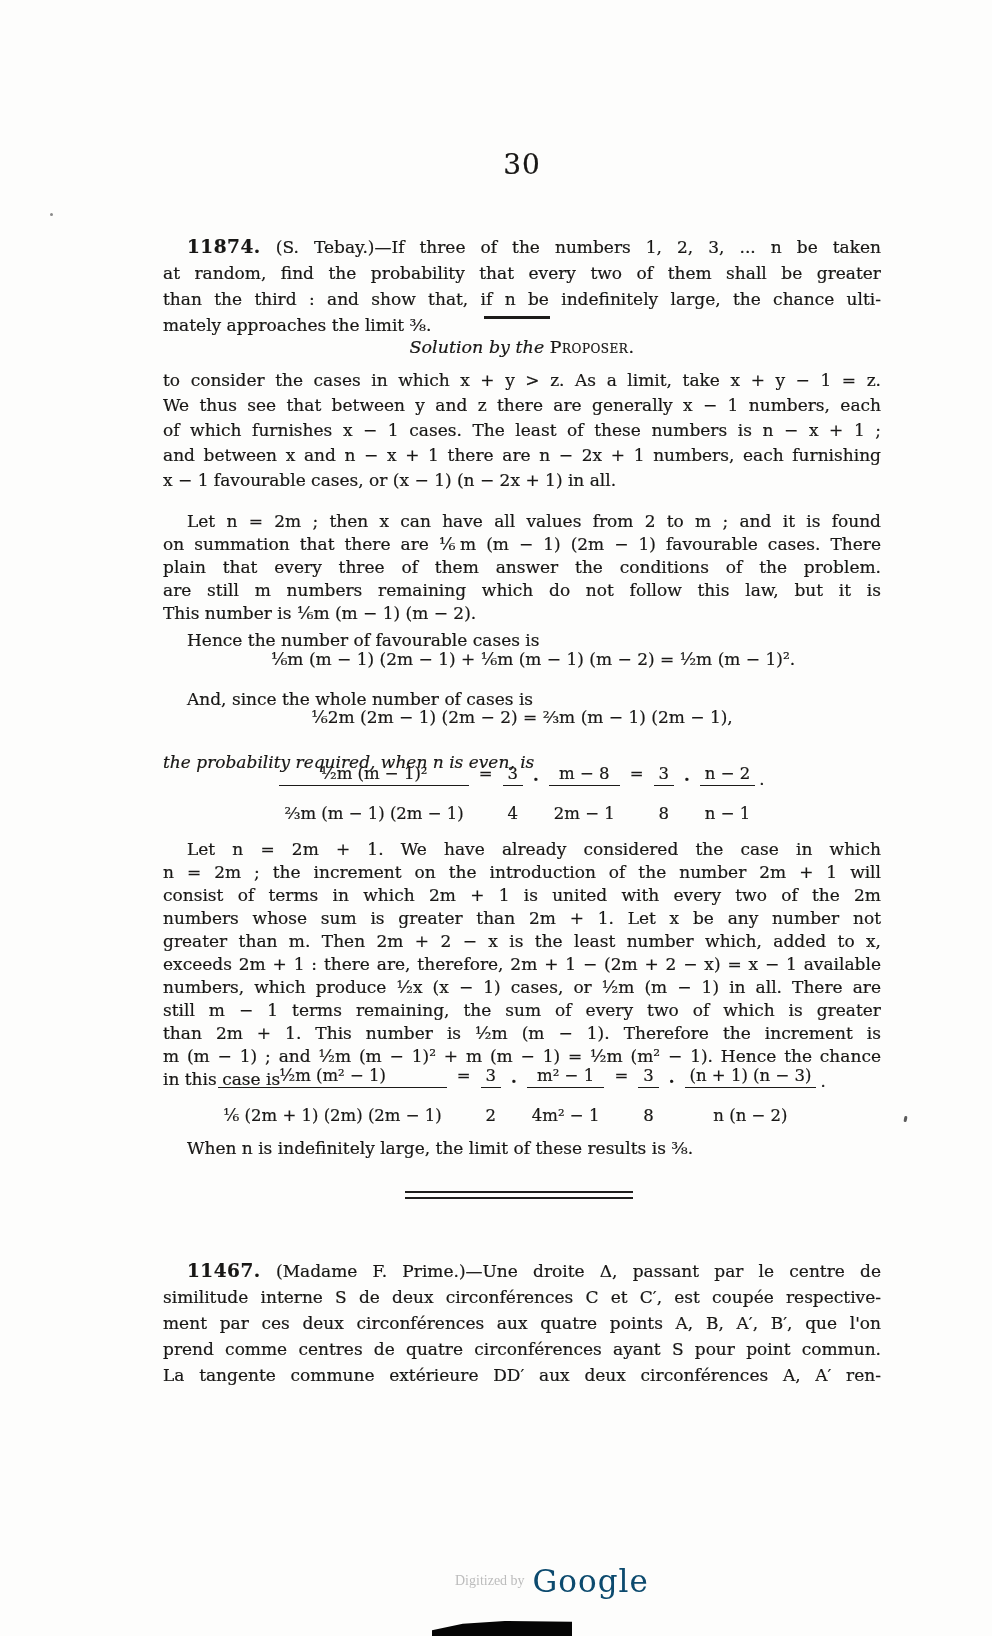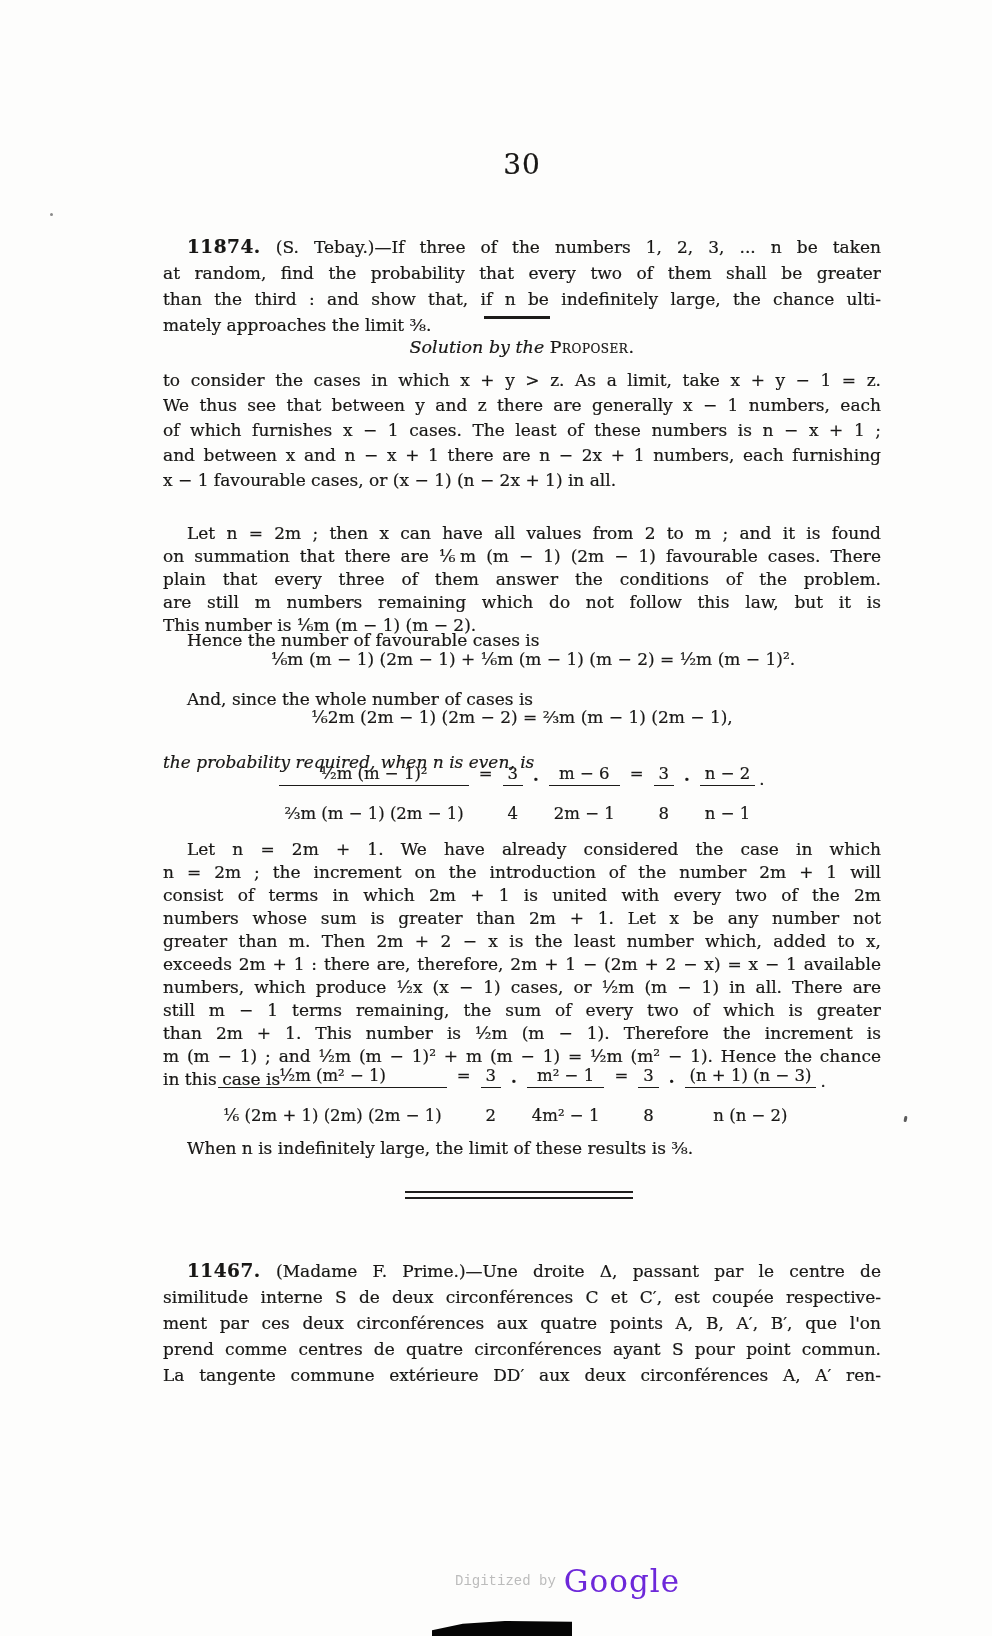--- a/index.html
+++ b/index.html
@@ -16,41 +16,41 @@
   .indent{text-indent:24px;}
   #pageNumber{top:148px;left:163px;width:718px;text-align:center;font-size:28px;letter-spacing:1px;}
   #prob1{top:226px;line-height:26px;}
   #prob2{top:1250px;line-height:26px;}
   .prob-num{font-weight:bold;font-size:18.5px;letter-spacing:0.5px;}
   #rule1{top:316px;left:484px;width:66px;height:3px;background:#1c1b19;}
   #heading{top:337px;left:163px;width:718px;text-align:center;font-size:17.5px;}
   .it{font-style:italic;}
   .sc{font-variant:small-caps;letter-spacing:0.5px;}
   #para1{top:360px;line-height:25px;}
-  #para2{top:514px;line-height:23px;}
+  #para2{top:502px;line-height:23px;}
   #hence{top:622px;}
   #eq1{top:649px;left:174px;width:718px;text-align:center;font-size:17px;}
   #andsince{top:681px;}
   #eq2{top:707px;left:163px;width:718px;text-align:center;font-size:17px;}
   #probtext{top:744px;font-style:italic;}
   #para3{top:830px;line-height:23px;}
   #limit{top:1130px;}
   .disp-eq{left:163px;width:718px;display:flex;justify-content:center;align-items:flex-start;gap:9px;font-size:16.5px;}
   #eq3{top:764px;}
   #eq4{top:1066px;}
   .frac{display:inline-flex;flex-direction:column;align-items:stretch;text-align:center;}
   .frac .num{padding:0 5px 2px;}
   .frac .den{border-top:1.6px solid #1c1b19;padding:18px 5px 0;}
   .op{padding:0 1px;}
   .op-dot{font-weight:bold;transform:translateY(2px);}
   .eq-end{margin-left:-5px;transform:translateY(6px);}
   #rule2{top:1191px;left:405px;width:228px;height:8px;border-top:2.2px solid #1f1e1c;border-bottom:2px solid #1f1e1c;box-sizing:border-box;}
   #watermark{top:1563px;left:455px;display:flex;align-items:center;gap:8px;}
-  #wm-prefix{font-family:Liberation Mono, monospace;font-size:14px;color:#bcbcbc;-webkit-text-stroke:0;}
-  #wm-brand{font-size:31px;color:#6d28d9;letter-spacing:1px;-webkit-text-stroke:0;}
+  #wm-prefix{font-family:Liberation Serif, serif;font-size:14px;color:#bcbcbc;-webkit-text-stroke:0;}
+  #wm-brand{font-size:31px;color:#0c4a6e;letter-spacing:1px;-webkit-text-stroke:0;}
   #blackbar{top:1621px;left:432px;width:140px;height:15px;background:#050505;
     clip-path:polygon(0 62%,22% 18%,52% 0,100% 5%,100% 100%,0 100%);}
   .speck1{top:213px;left:50px;width:3px;height:3px;background:#8a8a8a;border-radius:50%;}
   .speck2{top:1116px;left:904px;width:2.5px;height:6px;background:#5c5c5c;border-radius:2px;transform:rotate(12deg);}
 </style>
 </head>
 <body>
 
 <div id="pageNumber" class="abs">30</div>
 
@@ -104,21 +104,21 @@
     <span class="num">½m (m − 1)²</span>
     <span class="den">⅔m (m − 1) (2m − 1)</span>
   </span>
   <span class="op">=</span>
   <span class="frac">
     <span class="num">3</span>
     <span class="den">4</span>
   </span>
   <span class="op op-dot">.</span>
   <span class="frac">
-    <span class="num">m − 6</span>
+    <span class="num">m − 8</span>
     <span class="den">2m − 1</span>
   </span>
   <span class="op">=</span>
   <span class="frac">
     <span class="num">3</span>
     <span class="den">8</span>
   </span>
   <span class="op op-dot">.</span>
   <span class="frac">
     <span class="num">n − 2</span>

